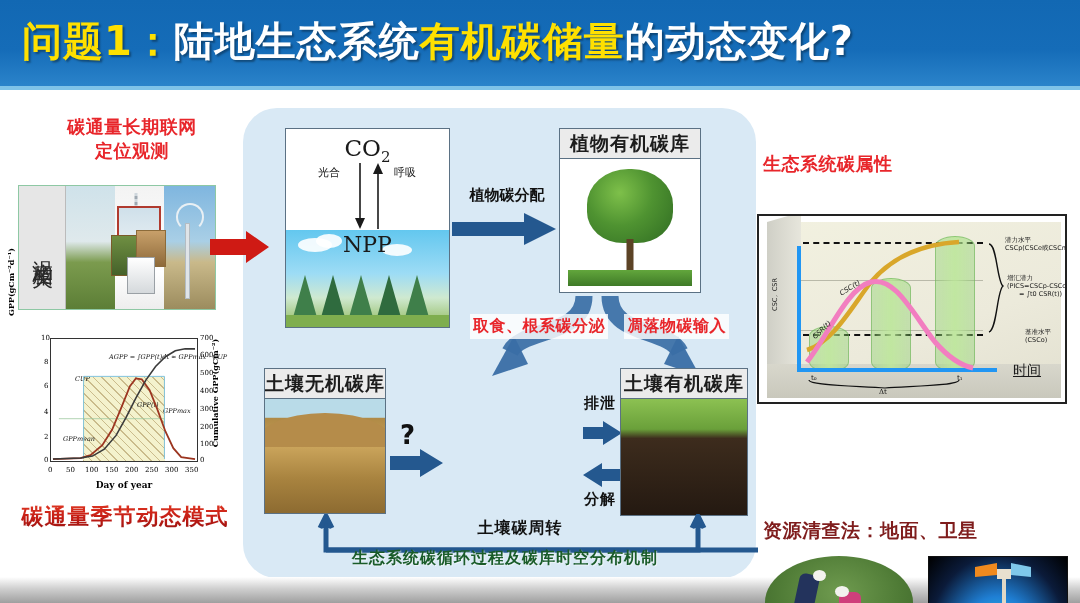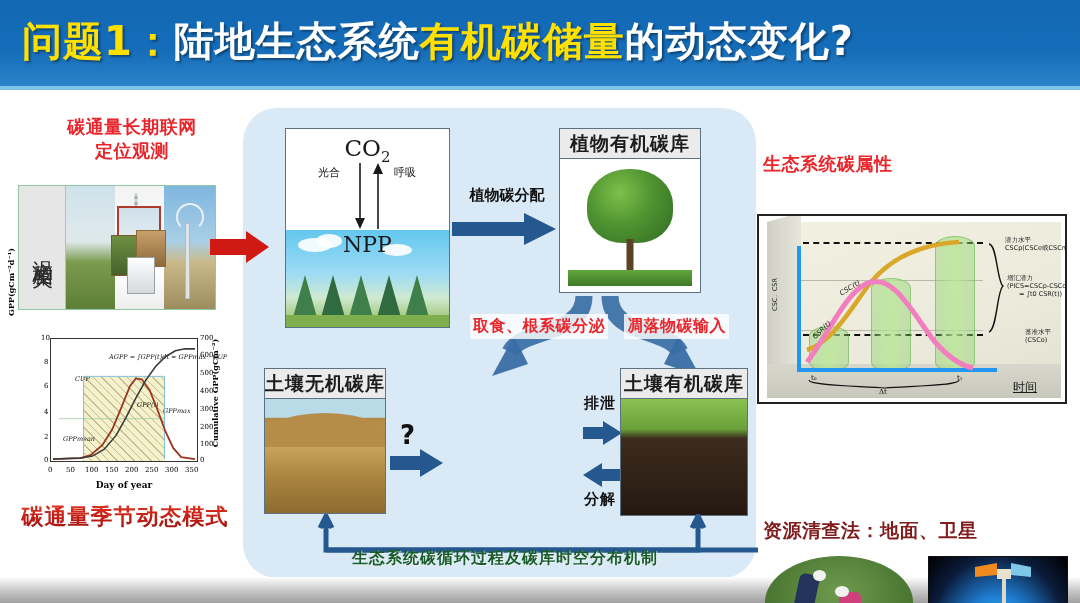--- a/index.html
+++ b/index.html
@@ -469,20 +469,21 @@
       <div class="grass-img"></div>
     </div>
   </div>
 
   <svg style="position:absolute;left:258px;top:424px;width:500px;height:44px;" viewBox="0 0 500 44">
     <path d="M68,6 L68,36 L690,36" fill="none" stroke="#24588f" stroke-width="5"></path>
     <polyline points="62,14 68,2 74,14" fill="#24588f" stroke="#24588f" stroke-width="5" stroke-linejoin="round"></polyline>
     <path d="M68,36 L440,36 L440,6" fill="none" stroke="#24588f" stroke-width="5"></path>
     <polyline points="434,14 440,2 446,14" fill="#24588f" stroke="#24588f" stroke-width="5" stroke-linejoin="round"></polyline>
   </svg>
+  <div class="turnover-label">土壤碳周转</div>
 
   <div class="bottom-band"></div>
   <div class="bottom-caption">生态系统碳循环过程及碳库时空分布机制</div>
 
   <div class="right-title">
     <div>生态系统碳属性</div>
   </div>
 
   <div class="csc-chart">
     <div class="csc-3d">
@@ -510,21 +511,21 @@
       </div>
       <div class="csc-label" style="left:240px;top:52px;">
         <div>增汇潜力</div>
         <div>(PICS=CSCp-CSCo</div>
         <div style="padding-left:12px;">= ∫t0 CSR(t))</div>
       </div>
       <div class="csc-label" style="left:238px;top:106px;margin-left:20px;">
         <div>基准水平</div>
         <div>(CSCo)</div>
       </div>
-      <div class="csc-label" style="left:246px;top:158px;font-size:12px;text-decoration:underline;">时间</div>
+      <div class="csc-label" style="left:246px;top:140px;font-size:14px;text-decoration:underline;">时间</div>
       <div class="tmark" style="left:44px;top:152px;">t₀</div>
       <div class="tmark" style="left:190px;top:152px;">t₁</div>
       <div class="tmark" style="left:112px;top:166px;">Δt</div>
       <div class="csc-label" style="left:72px;top:62px;transform:rotate(-32deg);font-size:7px;font-style:italic;">CSC(t)</div>
       <div class="csc-label" style="left:44px;top:104px;transform:rotate(-44deg);font-size:7px;font-style:italic;">CSR(t)</div>
     </div>
   </div>
 
   <div class="right-title2">资源清查法：地面、卫星</div>
 

